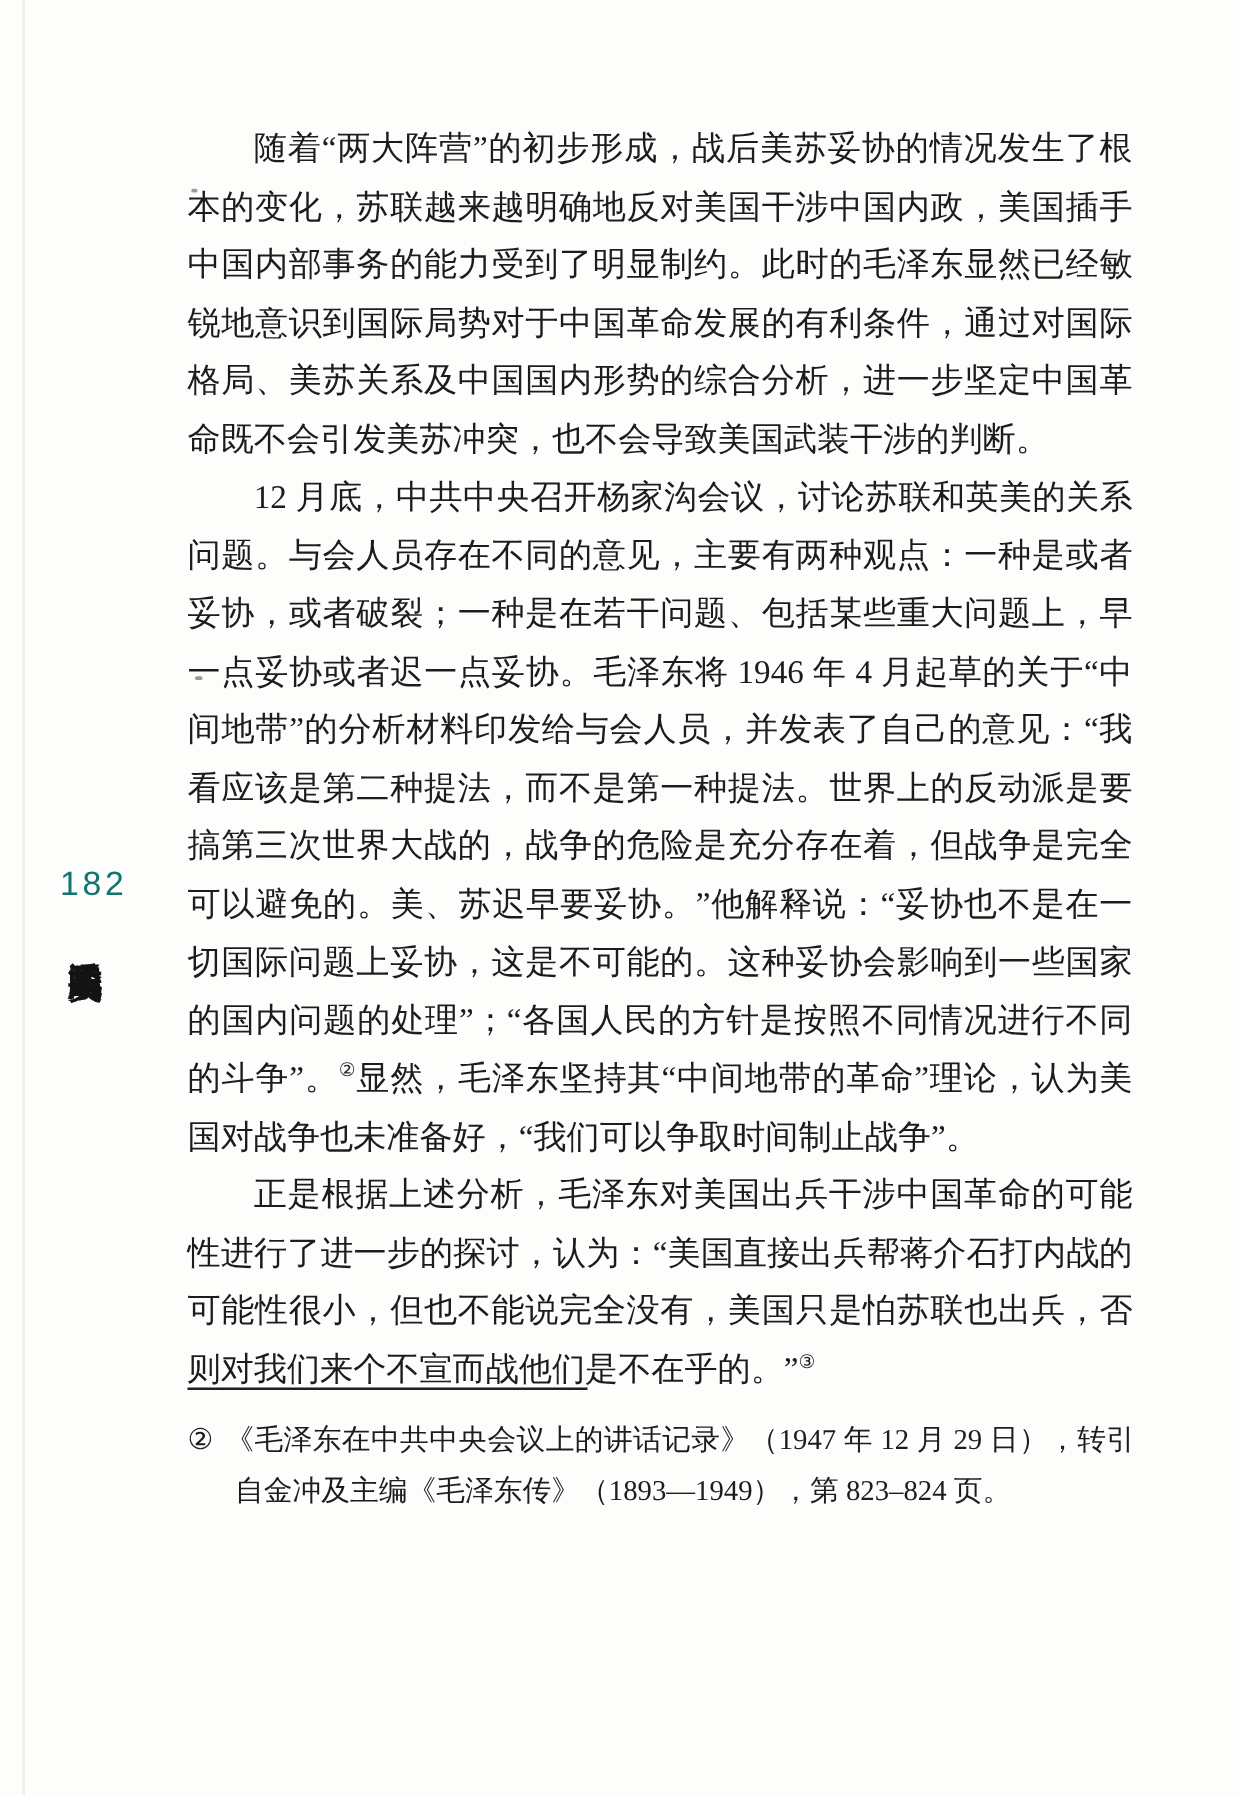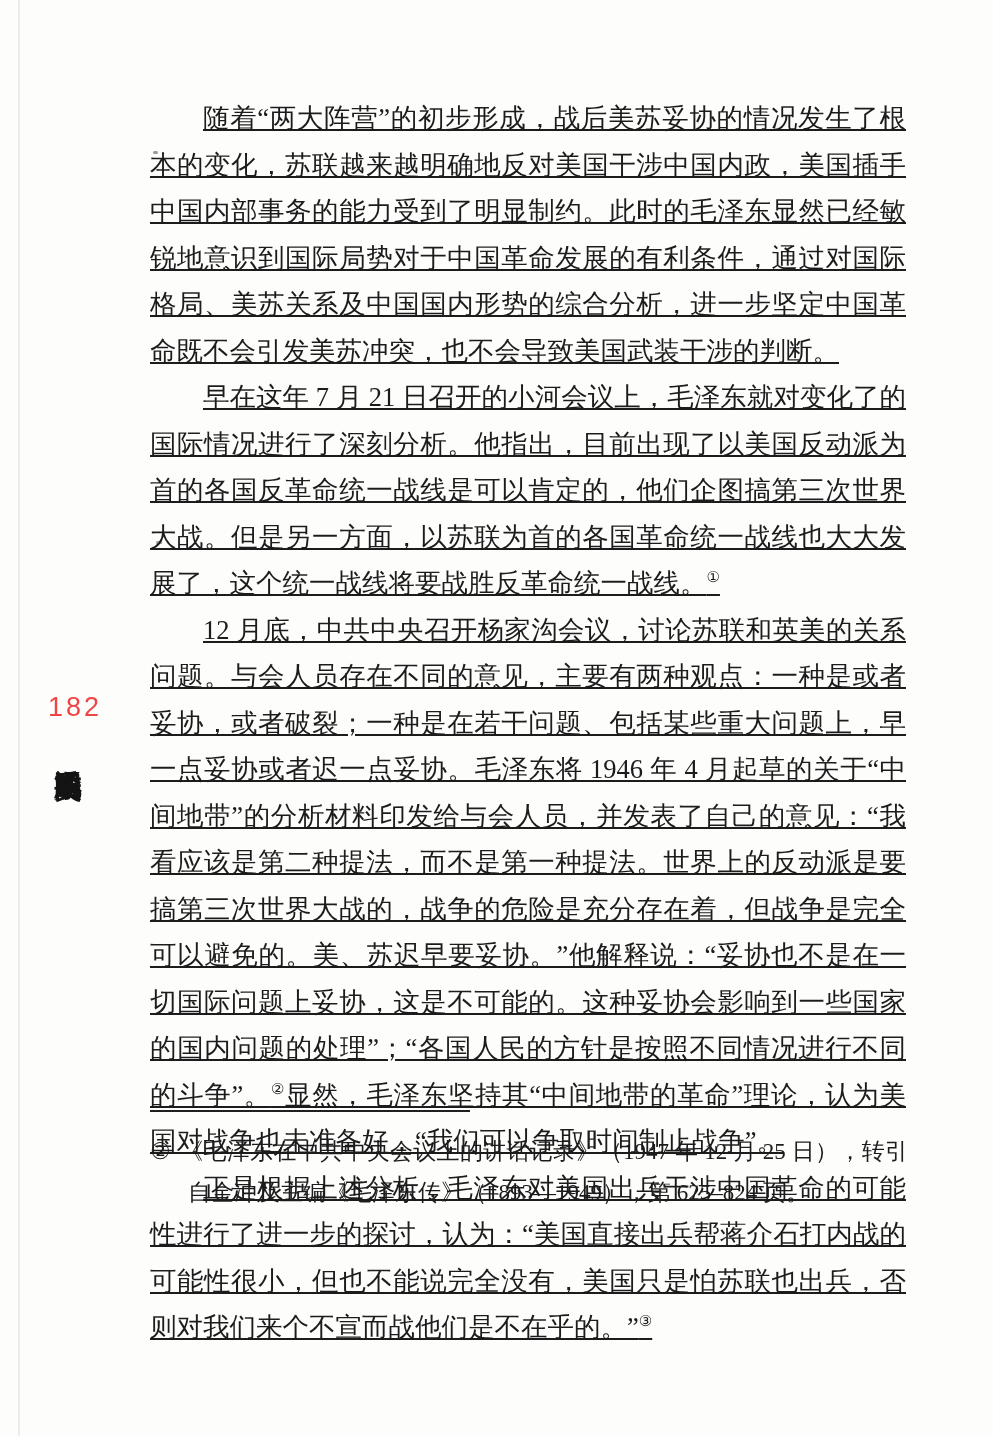--- a/index.html
+++ b/index.html
@@ -18,38 +18,37 @@
     background:#ececea;
   }
   .speck { position:absolute; background:#9a9a98; border-radius:2px; }
   .speck.s1 { left:153px; top:151px; width:5px; height:3px; }
   .speck.s2 { left:156px; top:541px; width:6px; height:3px; }
 
   
   .page-number {
     position:absolute; left:48px; top:692px;
     font-family:"Liberation Sans", sans-serif;
-    font-size:27px; letter-spacing:3px; color:#ef4444;
+    font-size:27px; letter-spacing:3px; color:#0f766e;
   }
   .book-title-vertical {
     position:absolute; left:50px; top:747px;
     writing-mode:vertical-rl; text-orientation:upright;
     font-size:27px; font-weight:bold; letter-spacing:1px;
     color:#141414;
   }
 
   
   .text-block {
     position:absolute; left:150px; top:95px; width:756px;
   }
   .para {
     margin:0; text-indent:2em;
     font-size:26.5px; line-height:46.5px;
     text-align:justify;
-    text-decoration:underline;
   }
   .fn-ref {
     font-size:15px; line-height:0; vertical-align:super;
     letter-spacing:0;
   }
 
   
   .footnotes {
     position:absolute; left:150px; top:1100px; width:758px;
   }
@@ -70,23 +69,22 @@
 
   <div class="scan-line"></div>
   <div class="speck s1"></div>
   <div class="speck s2"></div>
 
   <div class="page-number">182</div>
   <div class="book-title-vertical">毛泽东的美国观</div>
 
   <main class="text-block">
     <p class="para"><span>随着“两大阵营”的初步形成，战后美苏妥协的情况发生了根本的变化，苏联越来越明确地反对美国干涉中国内政，美国插手中国内部事务的能力受到了明显制约。此时的毛泽东显然已经敏锐地意识到国际局势对于中国革命发展的有利条件，通过对国际格局、美苏关系及中国国内形势的综合分析，进一步坚定中国革命既不会引发美苏冲突，也不会导致美国武装干涉的判断。</span></p>
-    <p class="para"><span>早在这年 7 月 21 日召开的小河会议上，毛泽东就对变化了的国际情况进行了深刻分析。他指出，目前出现了以美国反动派为首的各国反革命统一战线是可以肯定的，他们企图搞第三次世界大战。但是另一方面，以苏联为首的各国革命统一战线也大大发展了，这个统一战线将要战胜反革命统一战线。</span><sup class="fn-ref">①</sup></p>
     <p class="para"><span>12 月底，中共中央召开杨家沟会议，讨论苏联和英美的关系问题。与会人员存在不同的意见，主要有两种观点：一种是或者妥协，或者破裂；一种是在若干问题、包括某些重大问题上，早一点妥协或者迟一点妥协。毛泽东将 1946 年 4 月起草的关于“中间地带”的分析材料印发给与会人员，并发表了自己的意见：“我看应该是第二种提法，而不是第一种提法。世界上的反动派是要搞第三次世界大战的，战争的危险是充分存在着，但战争是完全可以避免的。美、苏迟早要妥协。”他解释说：“妥协也不是在一切国际问题上妥协，这是不可能的。这种妥协会影响到一些国家的国内问题的处理”；“各国人民的方针是按照不同情况进行不同的斗争”。</span><sup class="fn-ref">②</sup><span>显然，毛泽东坚持其“中间地带的革命”理论，认为美国对战争也未准备好，“我们可以争取时间制止战争”。</span></p>
     <p class="para"><span>正是根据上述分析，毛泽东对美国出兵干涉中国革命的可能性进行了进一步的探讨，认为：“美国直接出兵帮蒋介石打内战的可能性很小，但也不能说完全没有，美国只是怕苏联也出兵，否则对我们来个不宣而战他们是不在乎的。”</span><sup class="fn-ref">③</sup></p>
   </main>
 
   <footer class="footnotes">
     <div class="fn-rule"></div>
-    <div class="fn"><span class="fn-marker">②</span><span>《毛泽东在中共中央会议上的讲话记录》（1947 年 12 月 25 日），转引自金冲及主编《毛泽东传》（1893—1949），第 625–824 页。</span></div>
+    <div class="fn"><span class="fn-marker">②</span><span>《毛泽东在中共中央会议上的讲话记录》（1947 年 12 月 29 日），转引自金冲及主编《毛泽东传》（1893—1949），第 823–824 页。</span></div>
   </footer>
 
 </div>
 
 </body></html>

